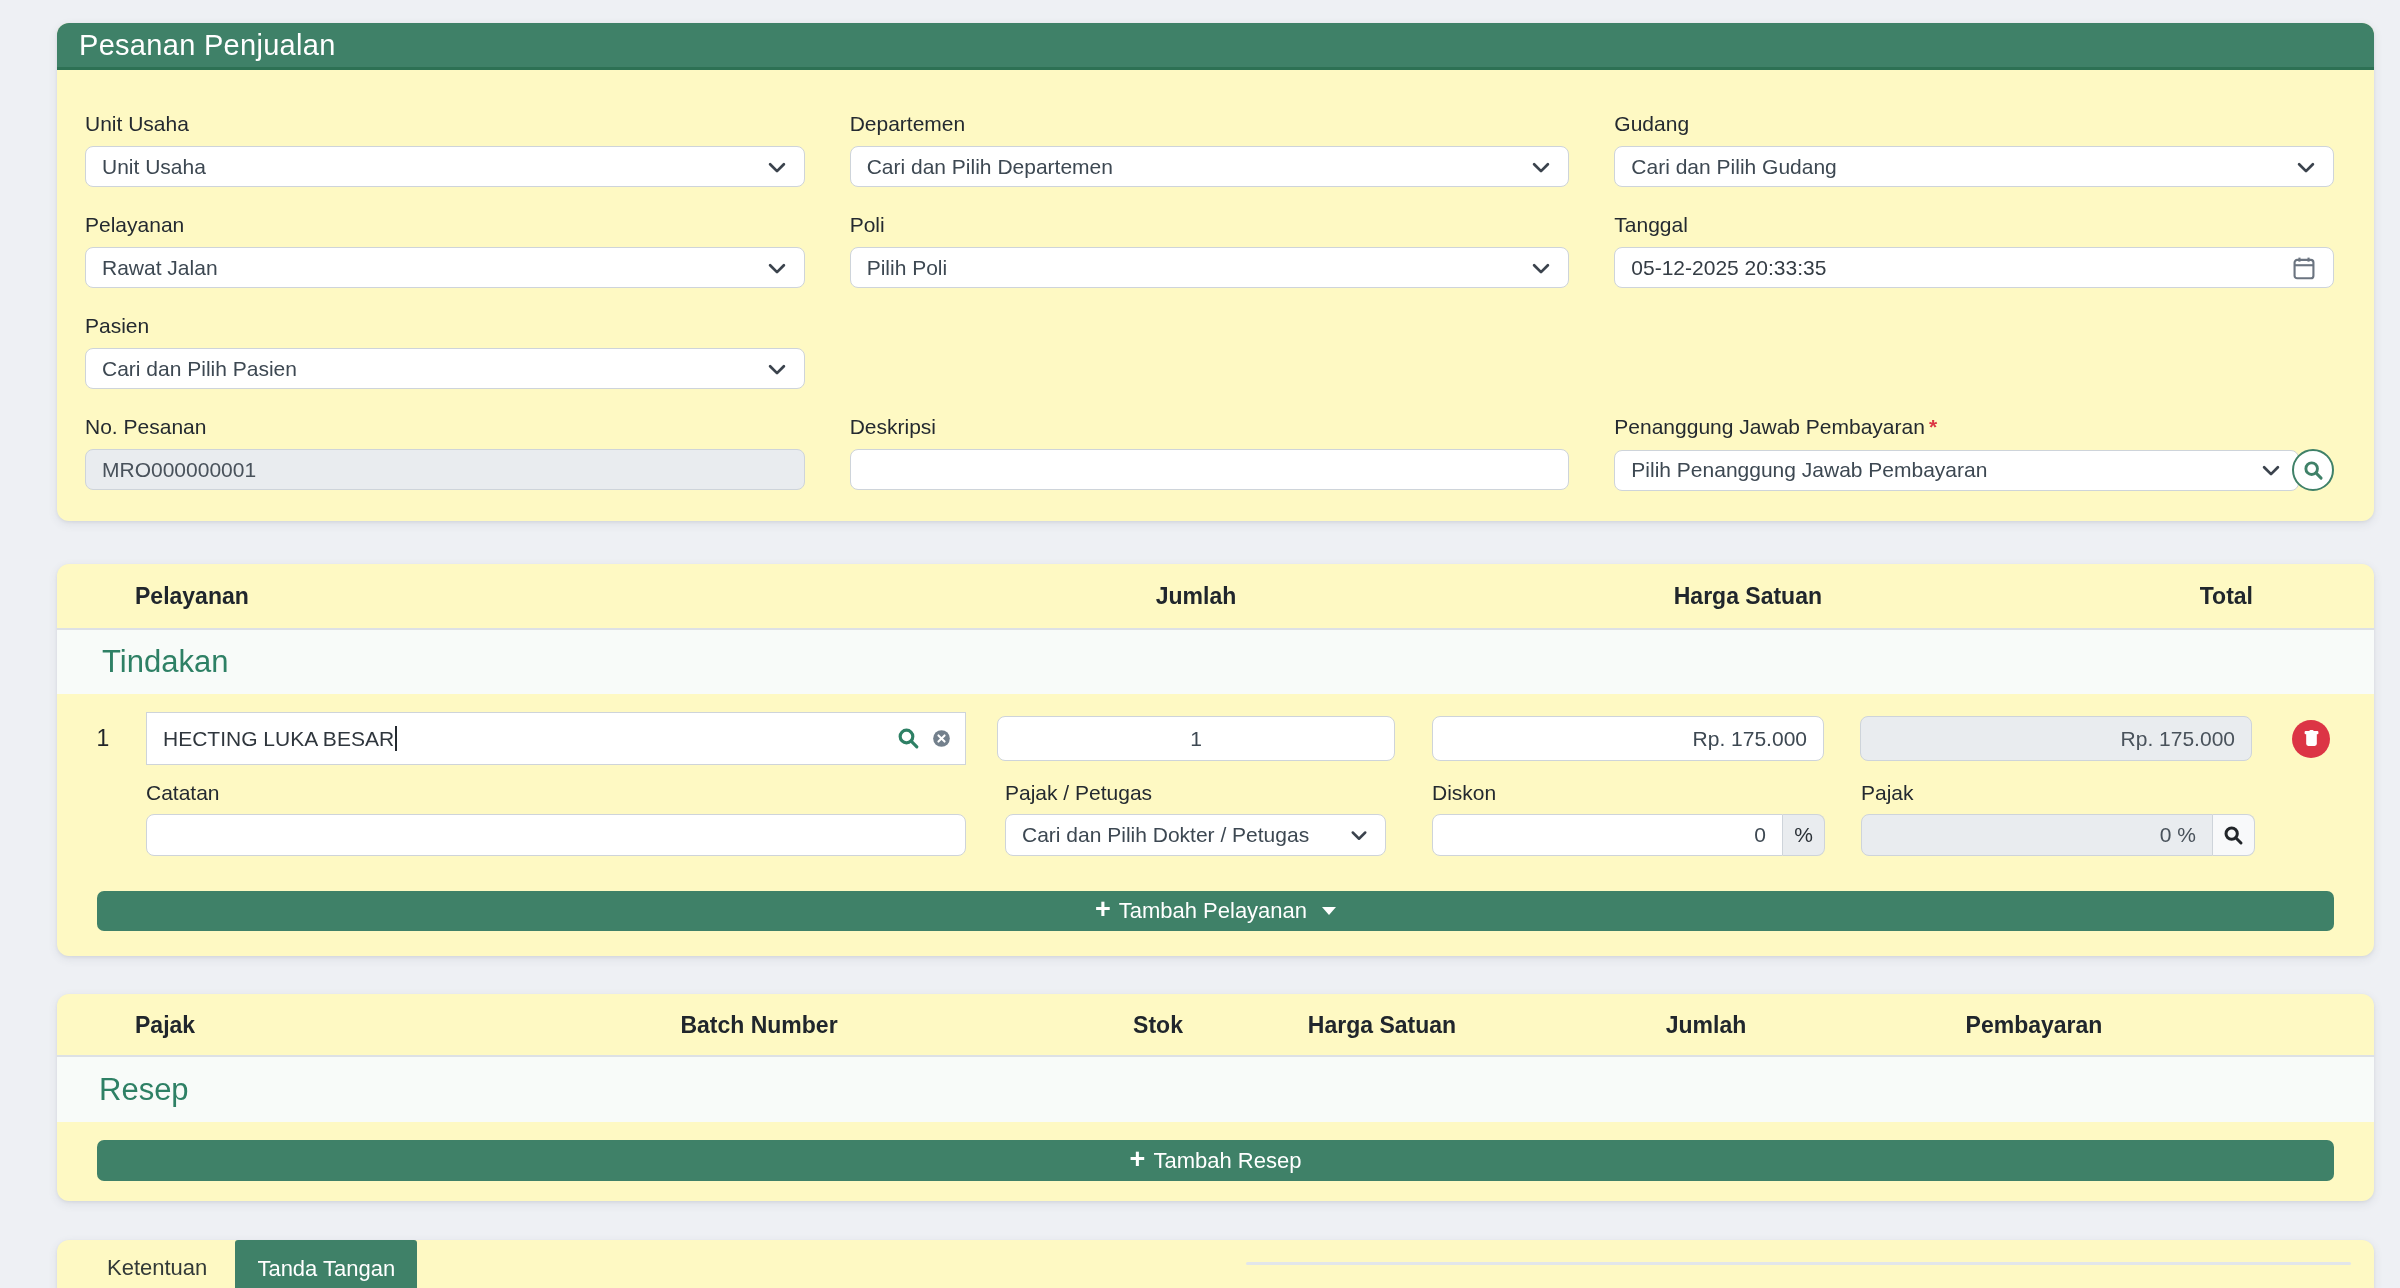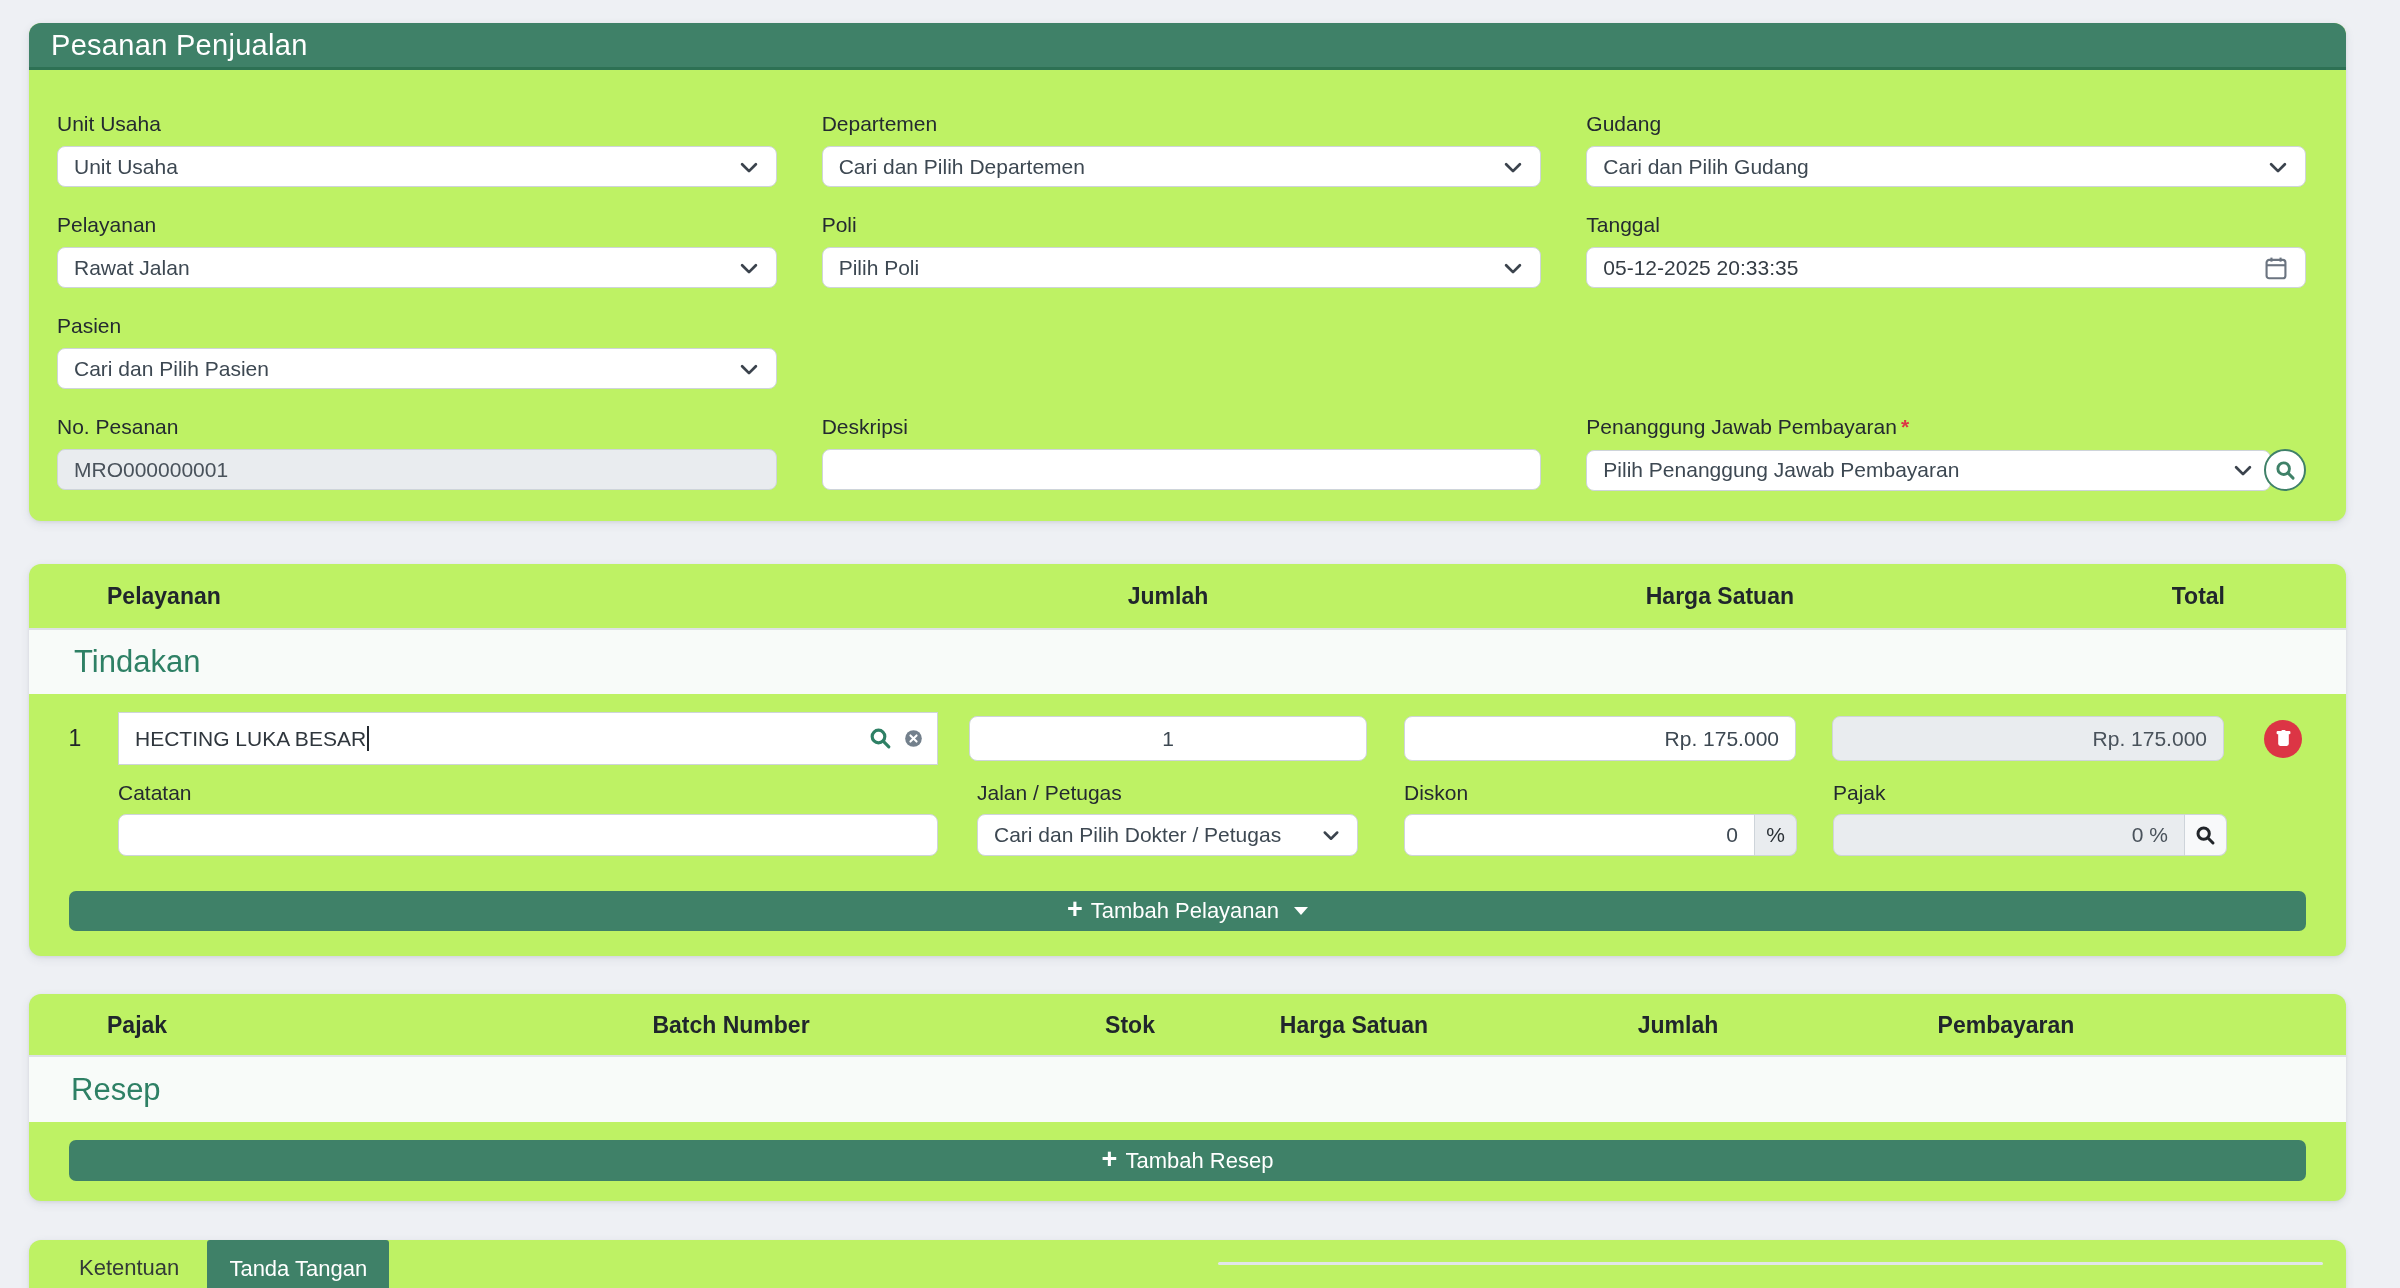--- a/index.html
+++ b/index.html
@@ -3,21 +3,21 @@
 <meta charset="utf-8">
 <style>
   * { box-sizing: border-box; margin: 0; padding: 0; }
   html,body { width: 2400px; height: 1288px; overflow: hidden; }
   body {
     background: #eef0f4;
     font-family: "Liberation Sans", "DejaVu Sans", sans-serif;
     color: #242a30;
   }
   .card {
-    background: #bef264; width: 2317px; margin-left: 29px;
+    background: #fef9c3; width: 2317px; margin-left: 57px;
     border-radius: 12px;
     box-shadow: 0 3px 10px rgba(55,65,85,.10), 0 1px 3px rgba(55,65,85,.08);
   }
   
   .card-main { margin-top: 23px; }
   .card-header {
     background: #3f8168; border-bottom: 3px solid #2d7154;
     border-radius: 12px 12px 0 0; height: 47px;
     display: flex; align-items: center; padding-left: 22px;
   }
@@ -273,21 +273,21 @@
         </svg>
     </button>
   </div>
 
   <div class="srow2">
     <div class="sw">
       <label>Catatan</label>
       <input class="control sub-control" value="" style="">
     </div>
     <div class="sw2">
-      <label>Jalan / Petugas</label>
+      <label>Pajak / Petugas</label>
       <div class="control sub-control">
         <span class="txt">Cari dan Pilih Dokter / Petugas</span>
           <span class="spacer"></span>
         <svg class="chev" width="20" height="20" viewBox="0 0 16 16" fill="none" stroke="#3b434d" stroke-width="2" stroke-linecap="round" stroke-linejoin="round">
             <polyline points="3,6 8,11 13,6"></polyline>
           </svg>
       </div>
     </div>
     <div class="sw3">
       <label>Diskon</label>

